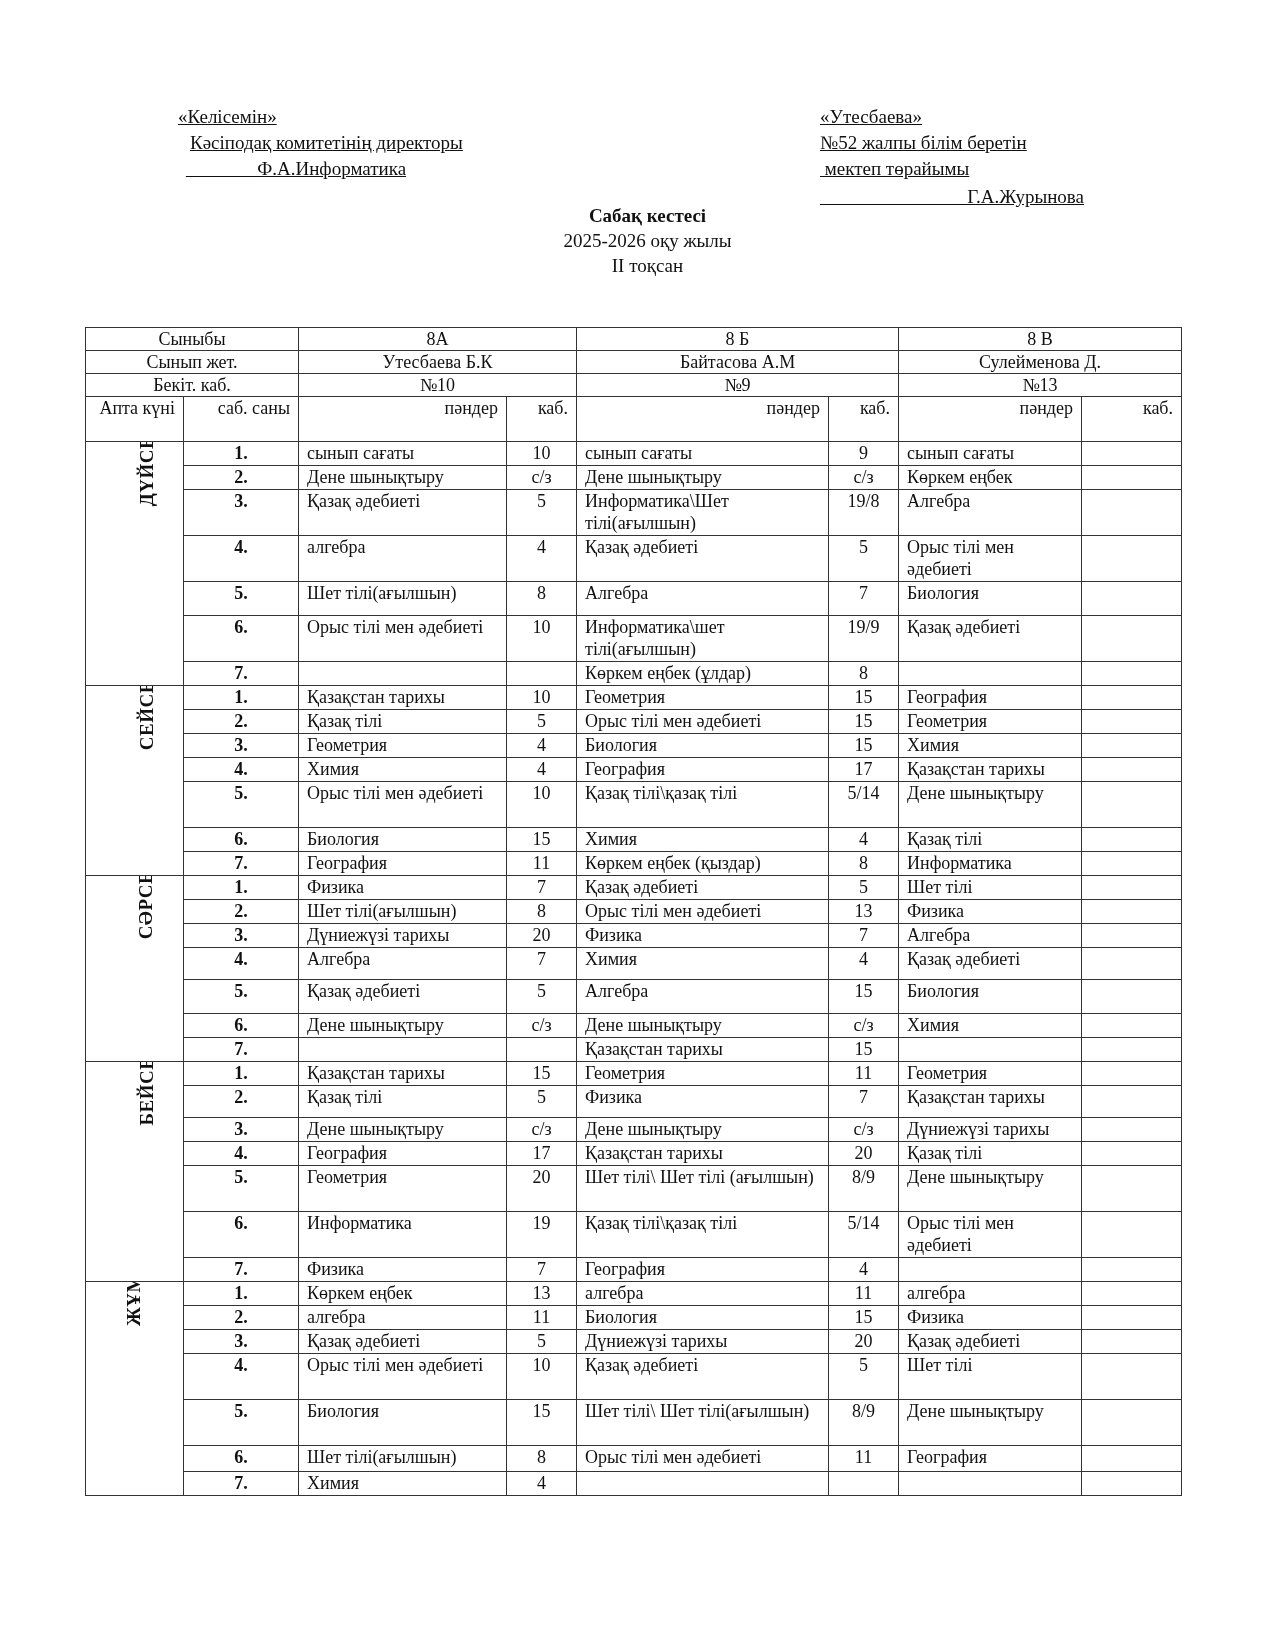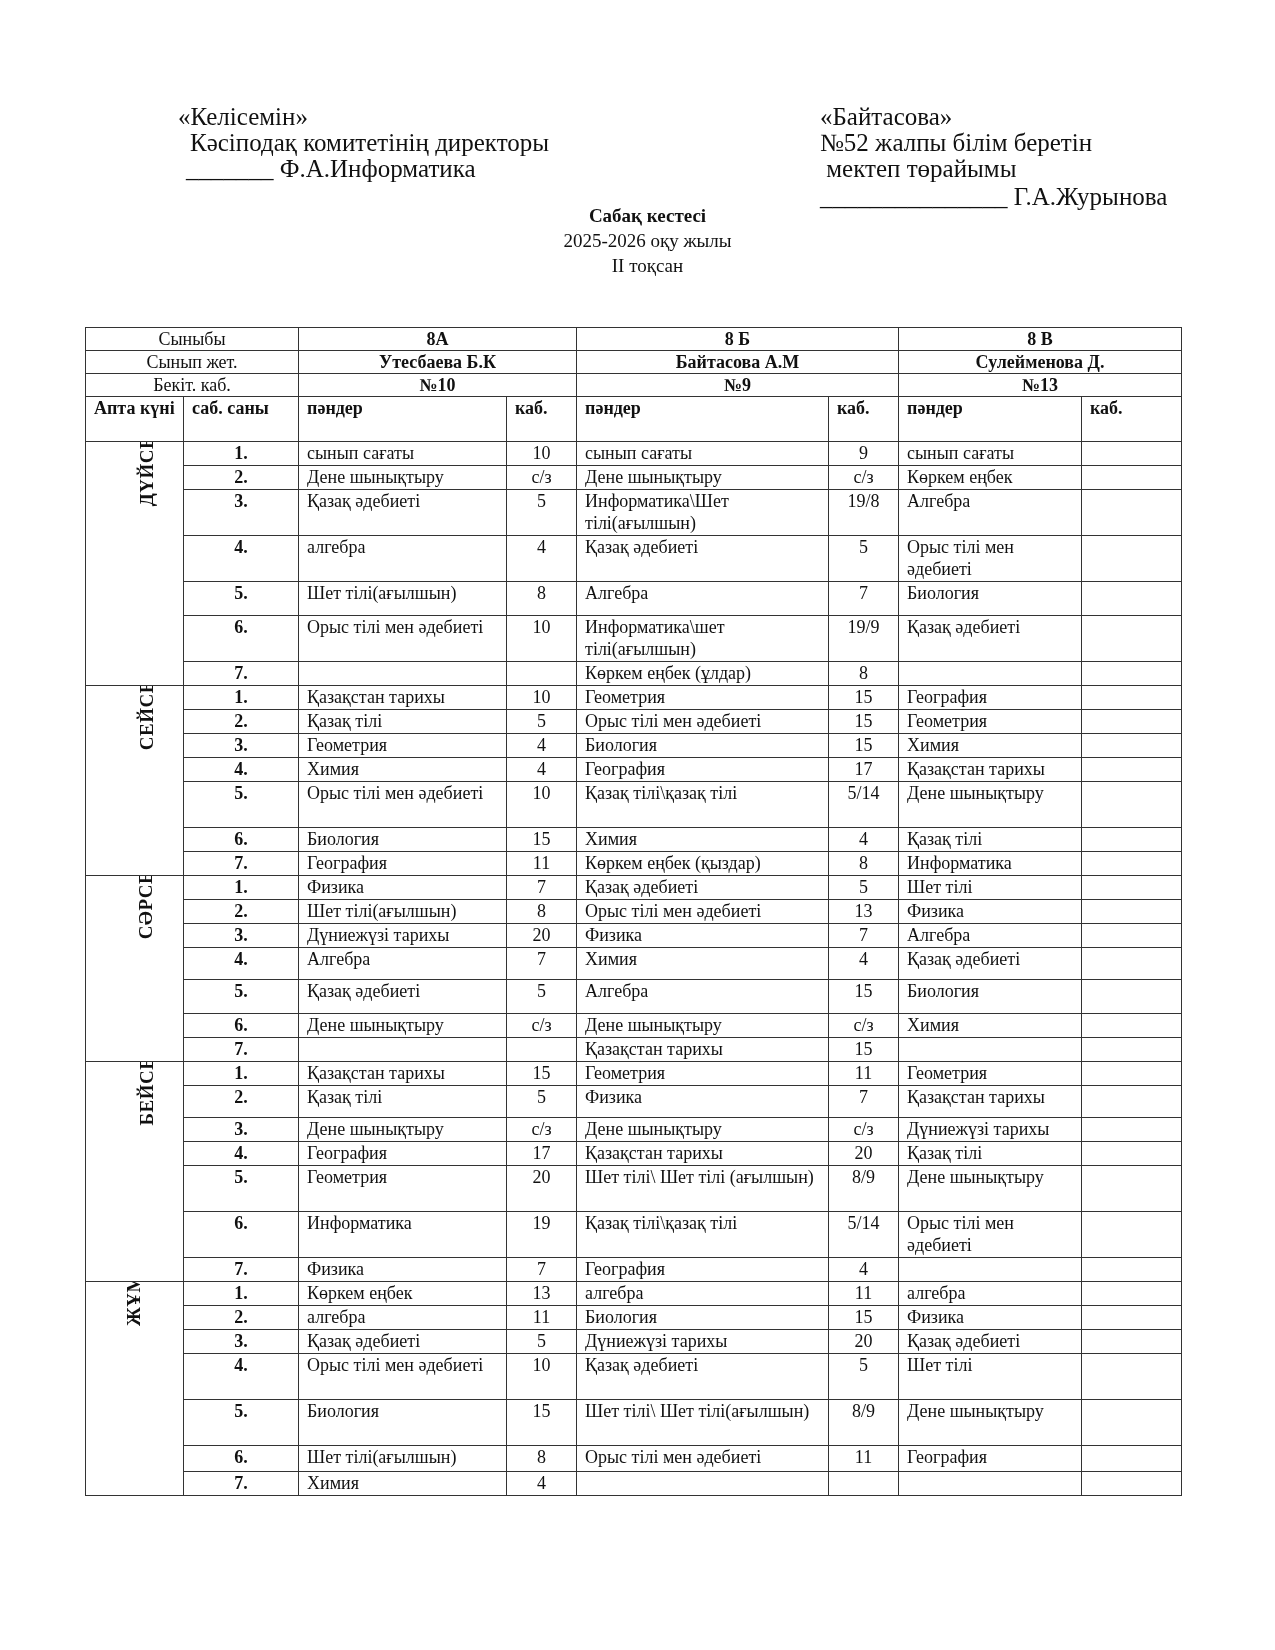--- a/index.html
+++ b/index.html
@@ -1,43 +1,43 @@
 <!DOCTYPE html>
 <html><head>
 <meta charset="utf-8">
 <style>
   html, body { margin: 0; padding: 0; background: #ffffff; }
   body { width: 1275px; height: 1650px; position: relative; font-family: "Liberation Serif", "DejaVu Serif", serif; color: #111; }
-  .hdr { position: absolute; font-size: 25px; line-height: 26px; }
+  .hdr { position: absolute; font-size: 19px; line-height: 26px; text-decoration: underline; }
   .hdr div { white-space: pre; }
   #left-hdr { left: 178px; top: 104px; }
   #right-hdr { left: 820px; top: 104px; }
   .title-block { position: absolute; left: 0; width: 1295px; top: 203px; text-align: center; font-size: 19px; line-height: 25px; }
   .title-block .t1 { font-weight: bold; }
   table.sched { position: absolute; left: 85px; top: 279px; border-collapse: collapse; width: 1096px; table-layout: fixed; font-size: 18px; margin-top: 48px; }
   table.sched td { border: 1.3px solid #333; padding: 0 8px; vertical-align: top; line-height: 22px; overflow: hidden; }
-  .bold { font-weight: bold; }
+  .bold { font-weight: normal; }
   .hrow td { height: 21px; text-align: center; vertical-align: middle; padding: 0 4px; }
-  .colhead td { height: 44px; font-weight: bold; text-align: left; vertical-align: top; padding-top: 1px; }
+  .colhead td { height: 44px; font-weight: normal; text-align: right; vertical-align: top; padding-top: 1px; }
   td.day { text-align: center; vertical-align: middle; padding: 0; }
   td.day span { display: inline-block; transform: rotate(-90deg); font-weight: bold; font-size: 19px; white-space: nowrap; letter-spacing: 0.5px; }
   td.num { text-align: center; font-weight: bold; }
   td.cab { text-align: center; padding: 0 2px; }
 </style>
 </head>
 <body>
 
 <div class="hdr" id="left-hdr">
   <div>«Келісемін»</div>
   <div style="padding-left:12px">Кәсіподақ комитетінің директоры</div>
   <div style="padding-left:8px">_______ Ф.А.Информатика</div>
 </div>
 
 <div class="hdr" id="right-hdr">
-  <div>«Байтасова»</div>
+  <div>«Утесбаева»</div>
   <div>№52 жалпы білім беретін</div>
   <div> мектеп төрайымы</div>
   <div style="margin-top:2px">_______________ Г.А.Журынова</div>
 </div>
 
 <div class="title-block">
   <div class="t1">Сабақ кестесі</div>
   <div>2025-2026 оқу жылы</div>
   <div>II тоқсан</div>
 </div>

